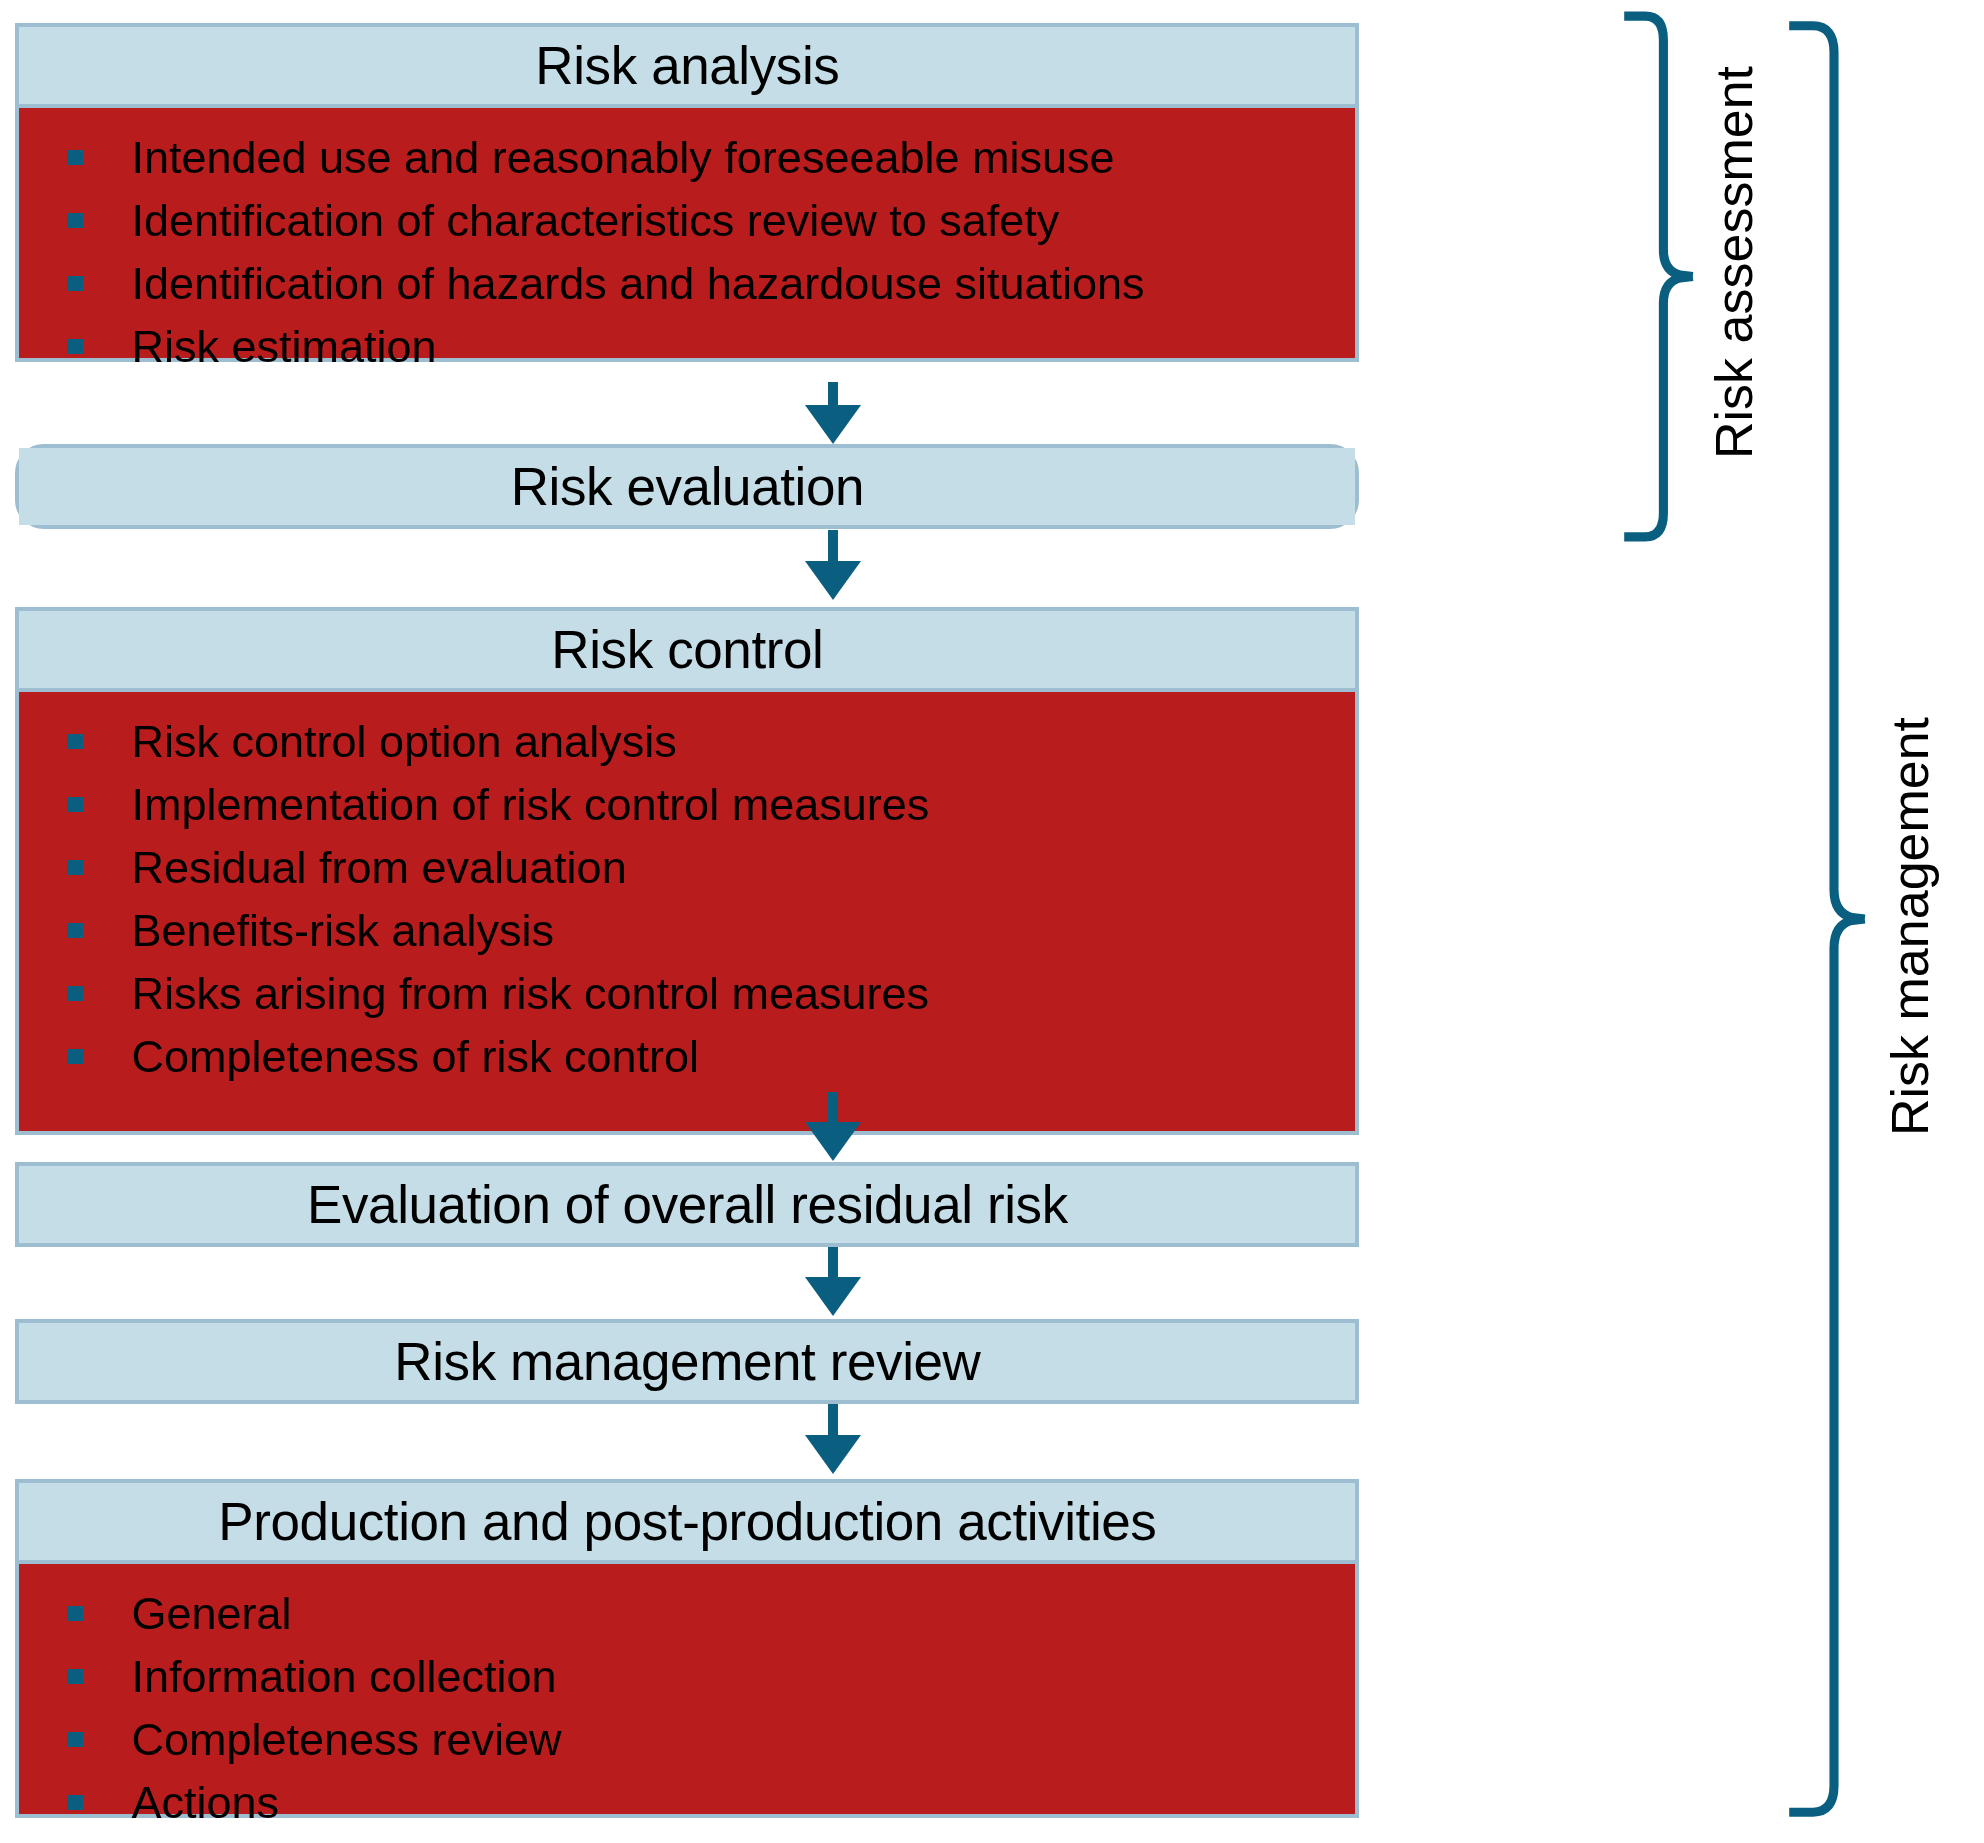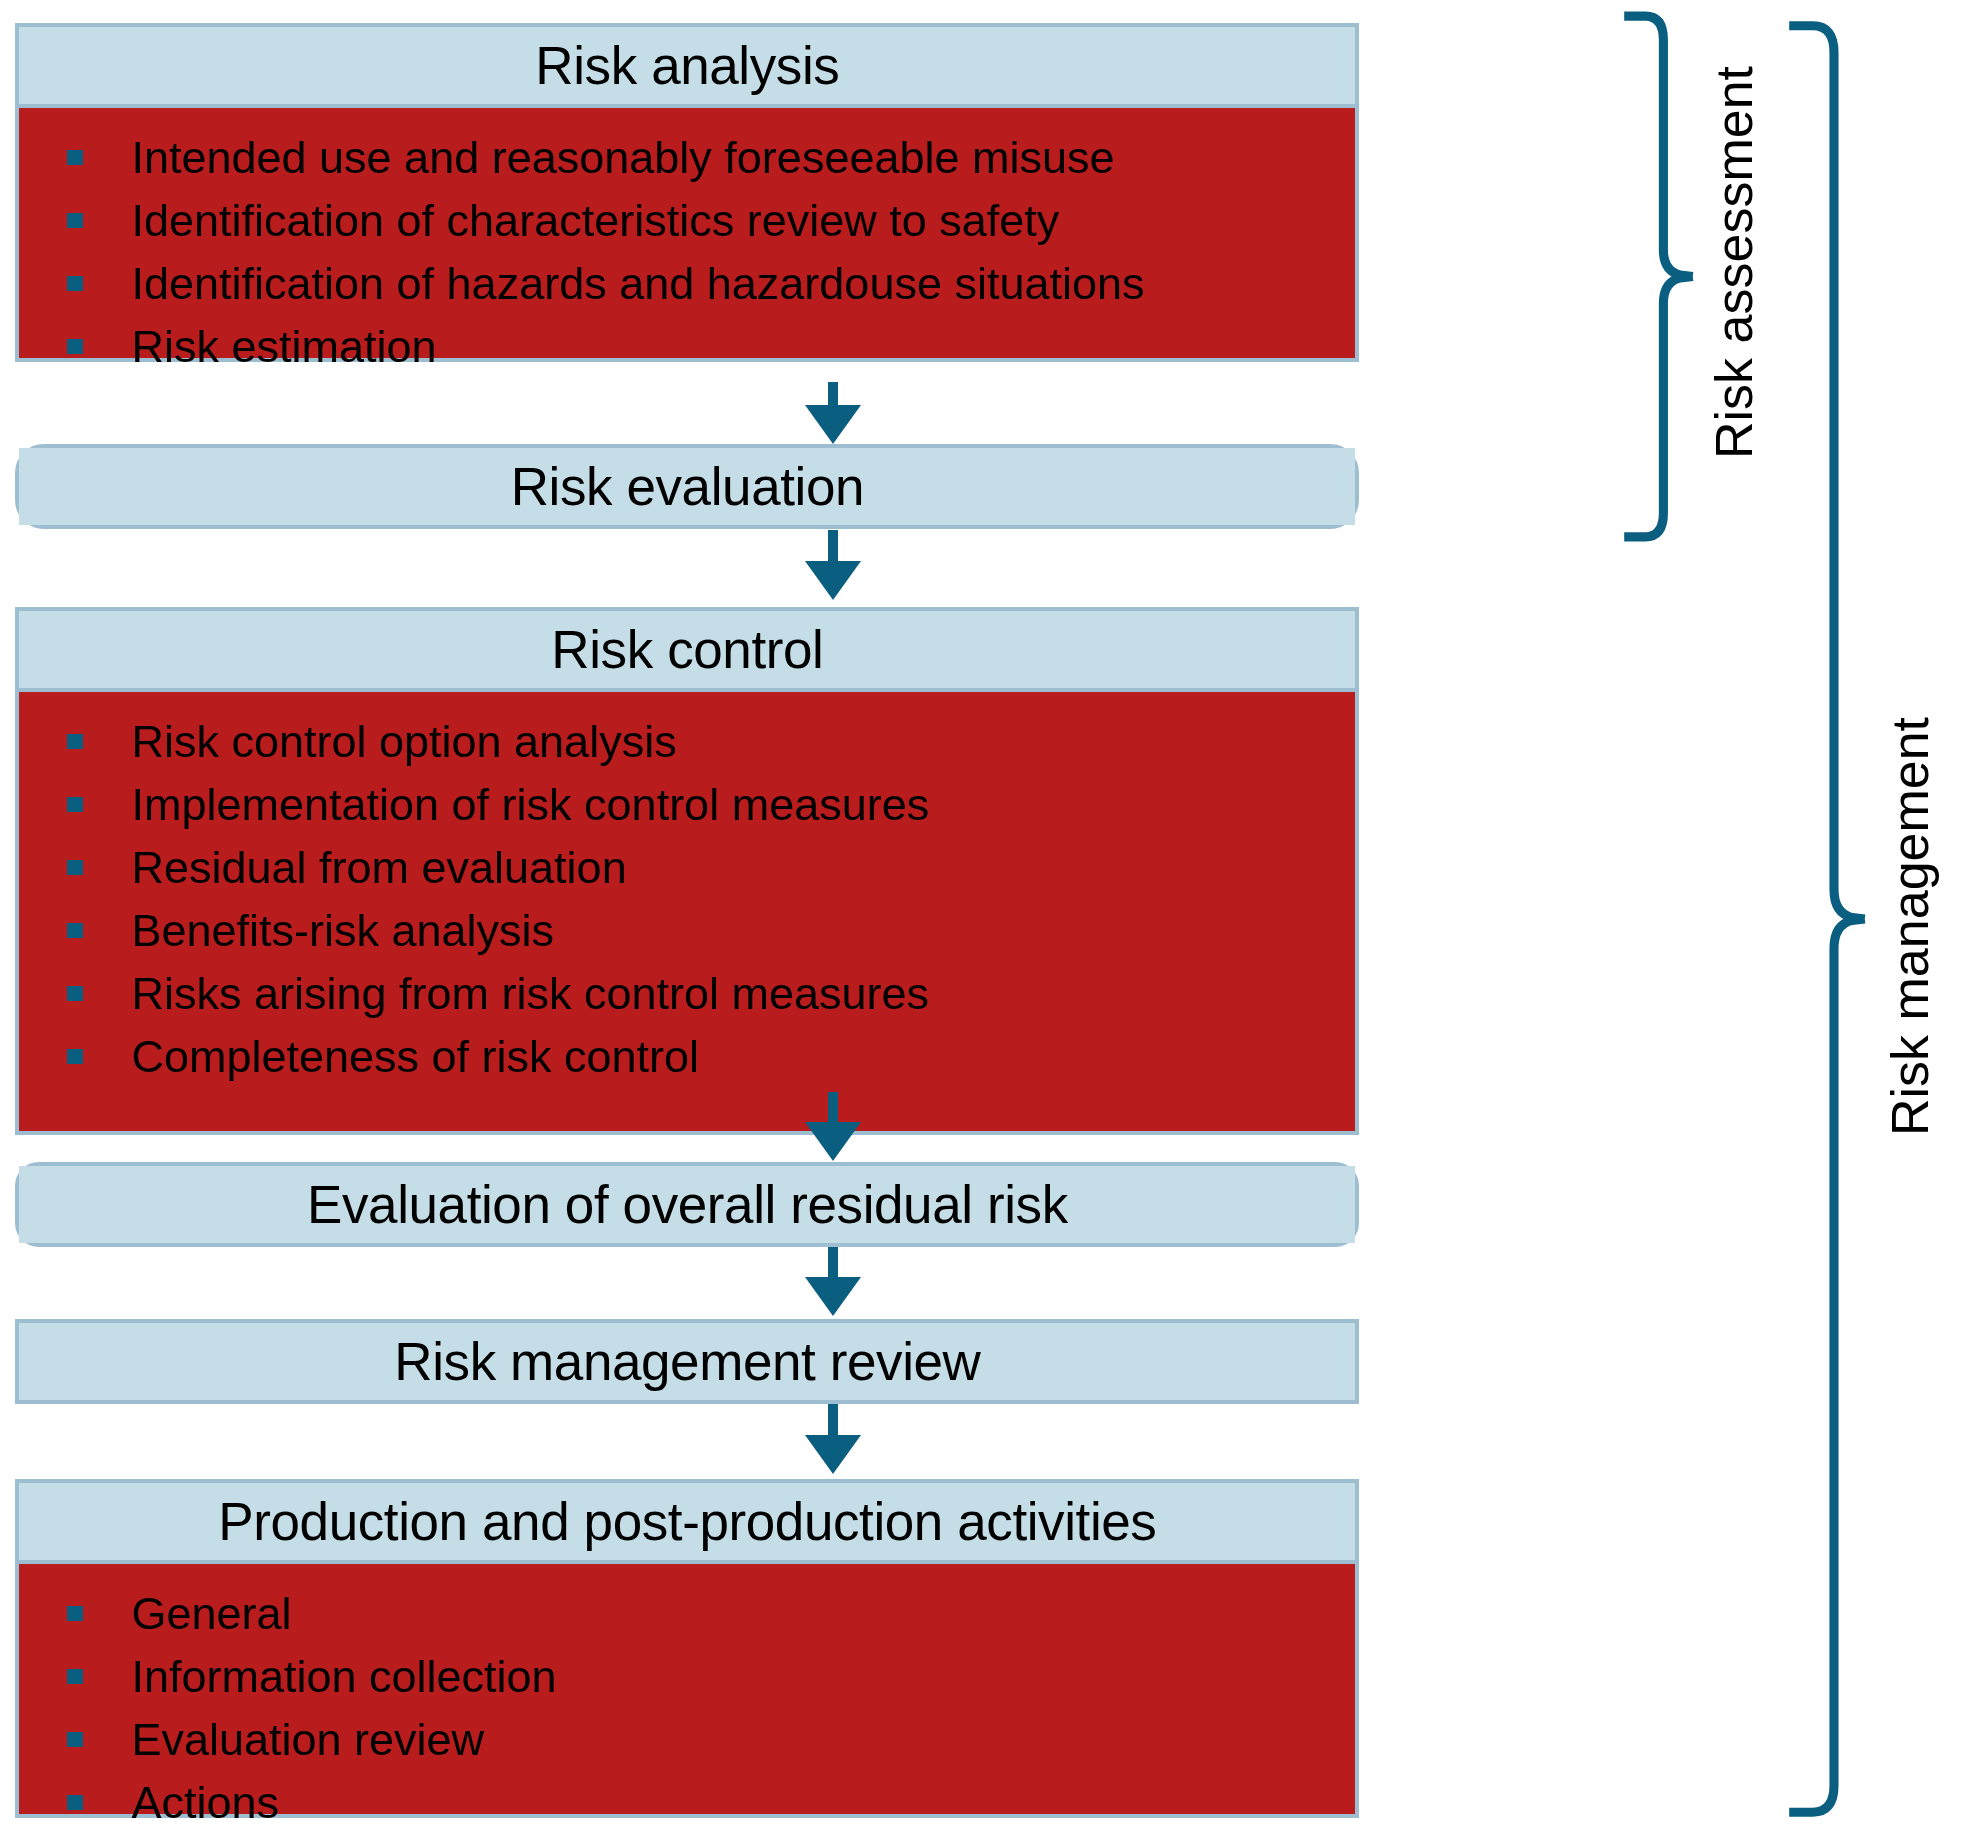--- a/index.html
+++ b/index.html
@@ -168,21 +168,21 @@
         <span class="bulletsq"></span>
         <span>Completeness of risk control</span>
       </li>
     </ul>
   </div>
 </div>
 
 <div class="arrow" style="top:1092px; height:39px;"></div>
 <div class="arrowhead" style="top:1122px;"></div>
 
-<div class="box simple" style="top:1162px;border-radius:24px;">
+<div class="box simple" style="top:1162px;">
   <div class="box-header">Evaluation of overall residual risk</div>
 </div>
 
 <div class="arrow" style="top:1247px; height:39px;"></div>
 <div class="arrowhead" style="top:1277px;"></div>
 
 <div class="box simple" style="top:1319px;">
   <div class="box-header">Risk management review</div>
 </div>
 
@@ -196,21 +196,21 @@
       <li>
         <span class="bulletsq"></span>
         <span>General</span>
       </li>
       <li>
         <span class="bulletsq"></span>
         <span>Information collection</span>
       </li>
       <li>
         <span class="bulletsq"></span>
-        <span>Evaluation review</span>
+        <span>Completeness review</span>
       </li>
       <li>
         <span class="bulletsq"></span>
         <span>Actions</span>
       </li>
     </ul>
   </div>
 </div>
 
 <div class="brace" style="left:1620px; top:9.8px; width:77px; height:533px;">

